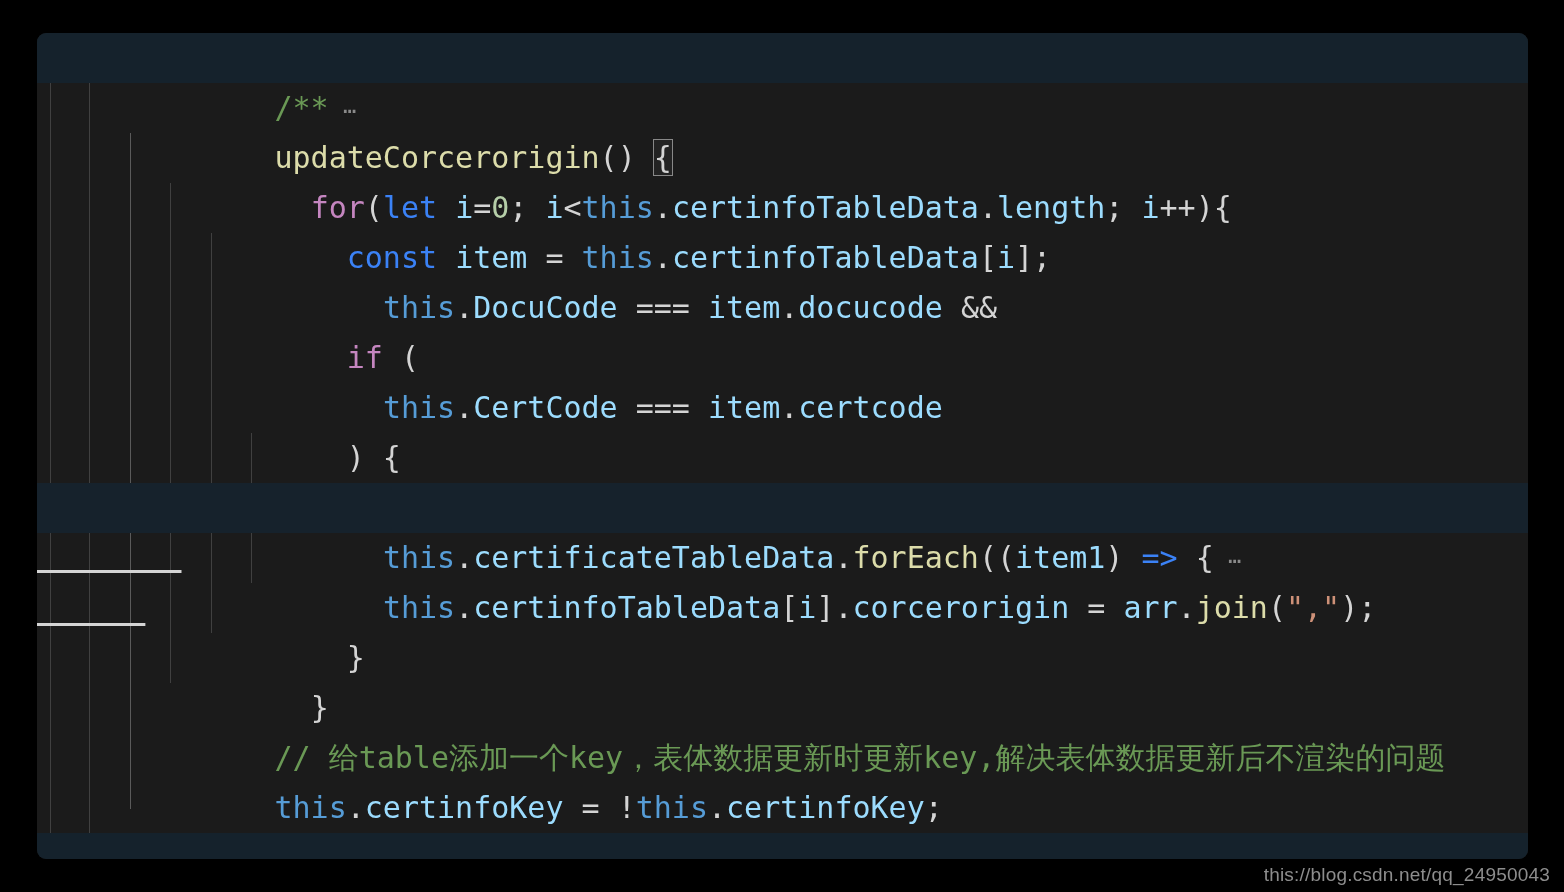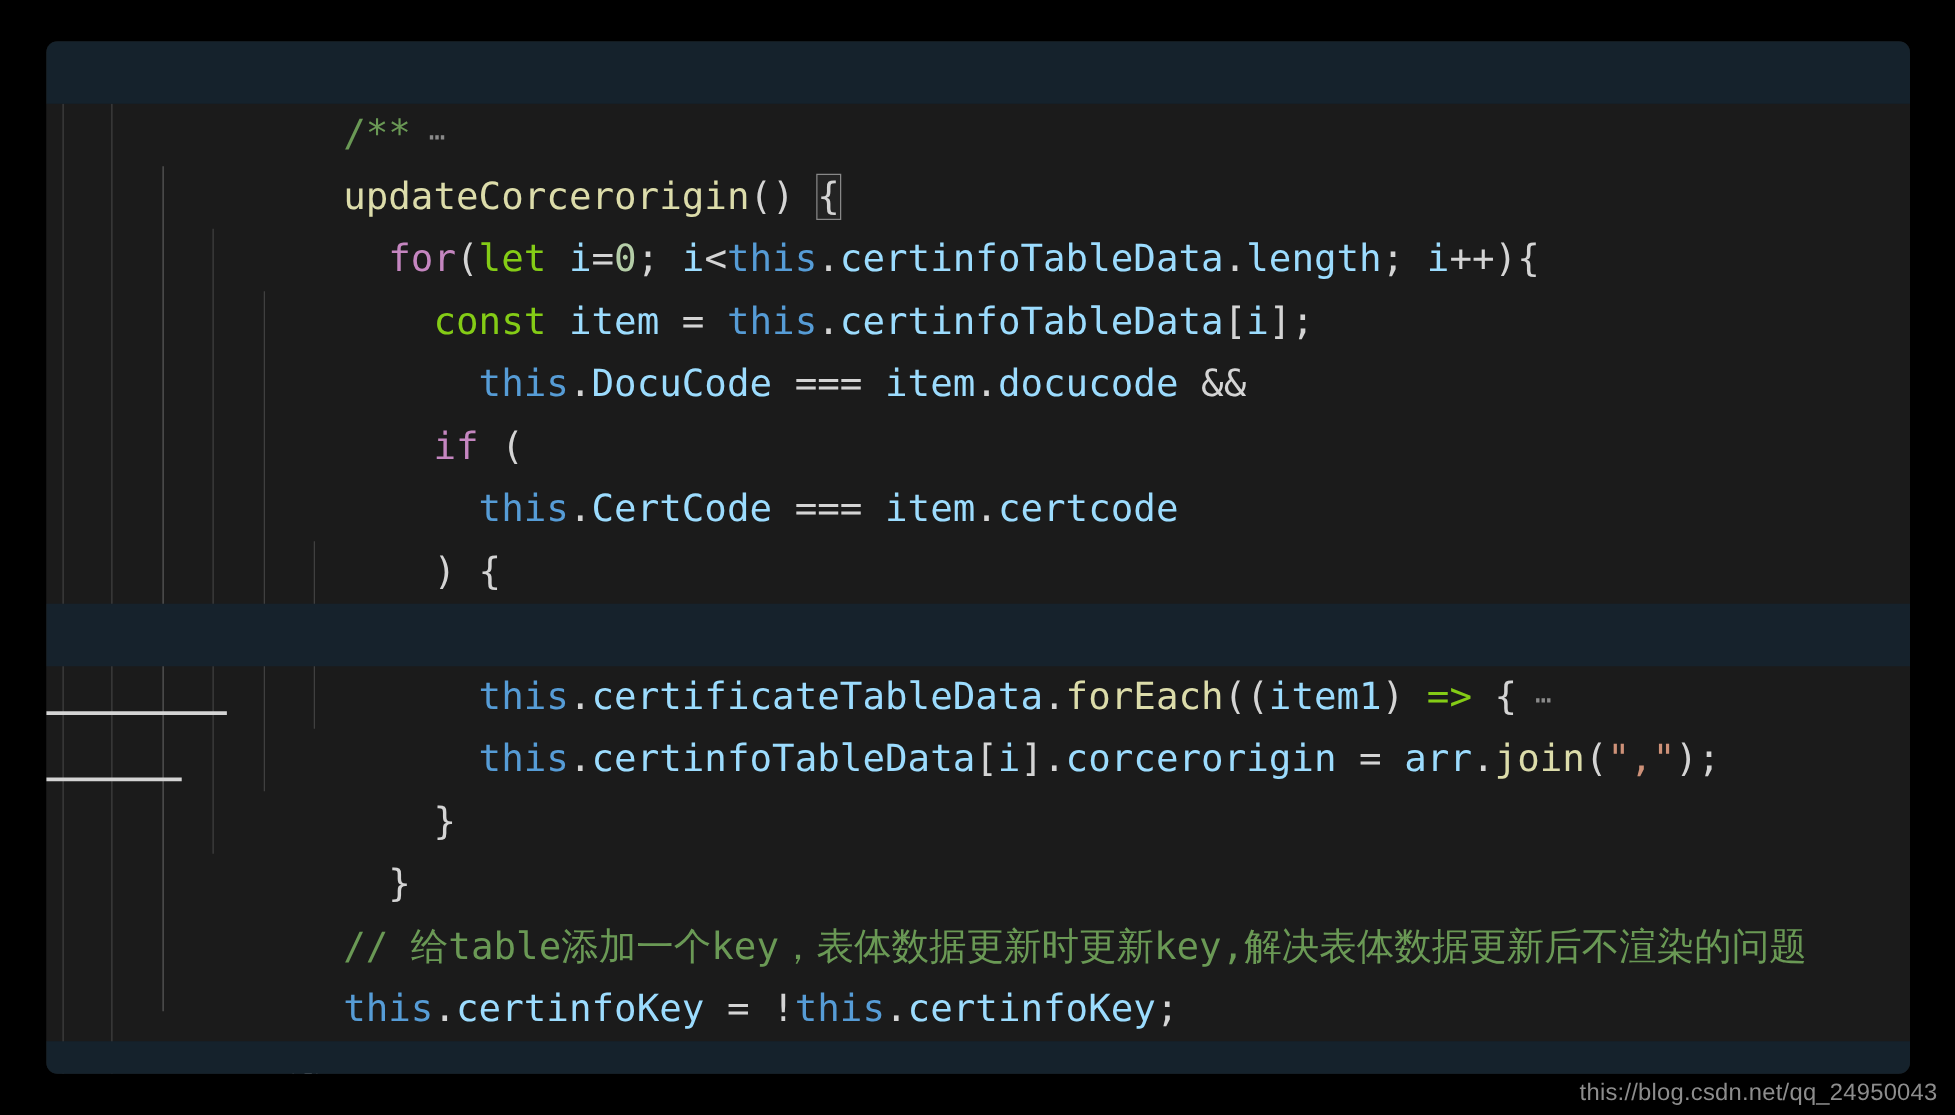--- a/index.html
+++ b/index.html
@@ -71,21 +71,21 @@
   .guide {
     position: absolute;
     top: 0;
     width: 1px;
     background: #404040;
   }
 
   
   .c-comment  { color: #6A9955; }
   .c-keyword  { color: #C586C0; }
-  .c-kw2      { color: #84cc16; }
+  .c-kw2      { color: #3b82f6; }
   .c-var      { color: #9CDCFE; }
   .c-this     { color: #569CD6; margin-top: 43px; }
   .c-func     { color: #DCDCAA; }
   .c-num      { color: #B5CEA8; }
   .c-str      { color: #CE9178; }
   .c-punc     { color: #d4d4d4; }
   .c-fold     { color: #8a8a8a; font-size: 22px; letter-spacing: 1px; }
 
   .bracket-match {
     outline: 1px solid #888888;

